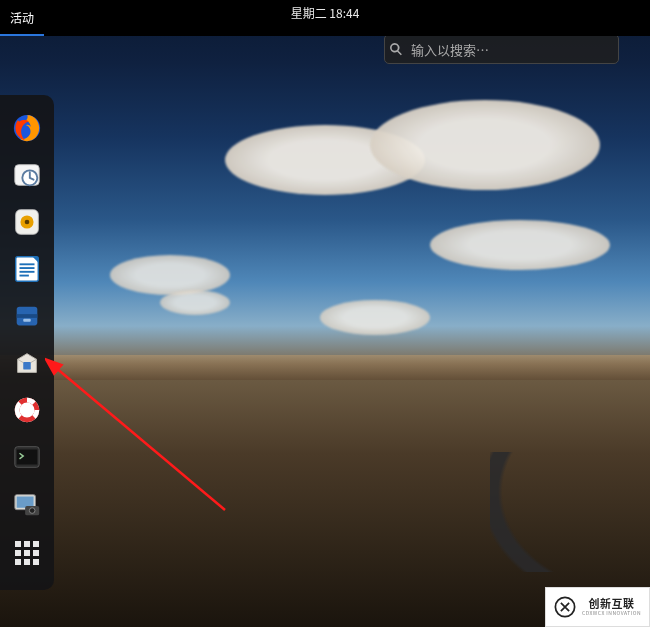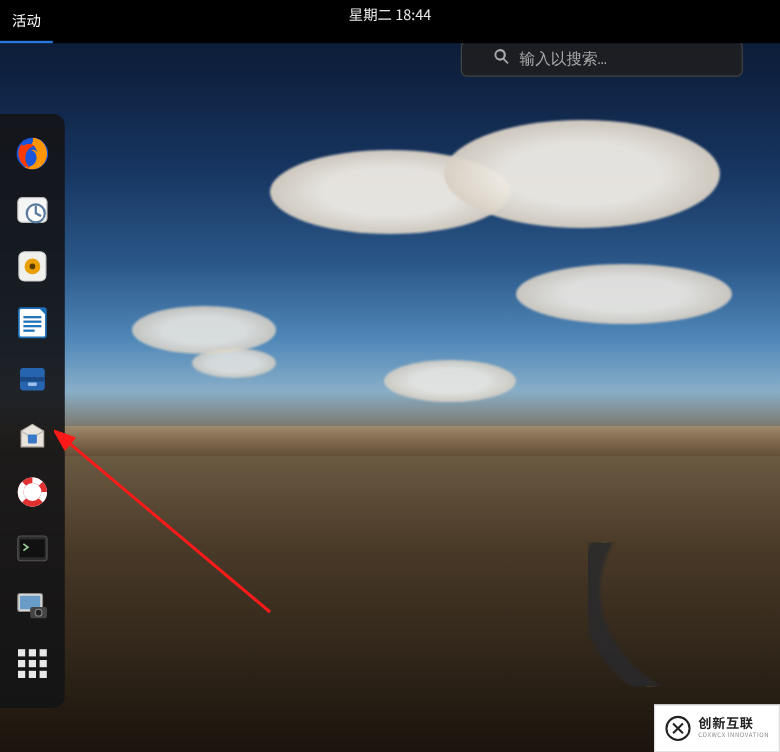--- a/index.html
+++ b/index.html
@@ -21,21 +21,21 @@
     border-bottom: 2px solid #2a76dd; color:#fff; font-size:12px; cursor:pointer;
   }
   .clock {
     position:absolute; left:50%; transform:translateX(-50%);
     top:0; height:24px; display:flex; align-items:center; font-size:12px; color:#e8e8e8;
   }
   
   .search {
     position:absolute; top:34px; left:384px; width:235px; height:30px;
     background: rgba(30,30,30,0.85); border:1px solid #444; border-radius:5px;
-    display:flex; align-items:center; padding:0 26px; gap:8px; z-index:15;font-family:Liberation Mono, monospace;
+    display:flex; align-items:center; padding:0 4px; gap:8px; z-index:15;
   }
   .search svg { width:14px; height:14px; fill:#aaa; }
   .search-text { color:#aaa; font-size:13px; }
   
   .dock {
     position:absolute; top:95px; left:0; width:54px; height:495px;
     background: rgba(20,20,22,0.9); border-radius: 0 10px 10px 0;
     display:flex; flex-direction:column; align-items:center;
     padding-top:18px; gap:17px; z-index:10;
   }
@@ -73,21 +73,21 @@
     position:absolute; right:0; bottom:55px; width:160px; height:120px; z-index:4;
     background:
       radial-gradient(ellipse 220px 170px at 140px 40px, transparent 58%, #2a2a2c 60%, #2a2a2c 66%, transparent 68%),
       radial-gradient(ellipse 220px 170px at 140px 40px, transparent 60%, #c0a040 62.5%, transparent 63%);
     opacity:0.85;
   }
   
   .watermark {
     position:absolute; right:0; bottom:0; width:105px; height:40px;
     background:#fff; display:flex; align-items:center; justify-content:center; gap:6px;
-    z-index:40; border:1px solid #ddd;
+    z-index:40; border:1px solid #ddd;text-align:center;
   }
   .wm-logo { width:22px; height:22px; }
   .wm-text { font-size:11px; font-weight:700; color:#222; letter-spacing:0.5px; line-height:1; }
   .wm-sub { font-size:5px; color:#888; letter-spacing:0.5px; }
 </style>
 </head>
 <body>
 
 <div class="screen">
 

